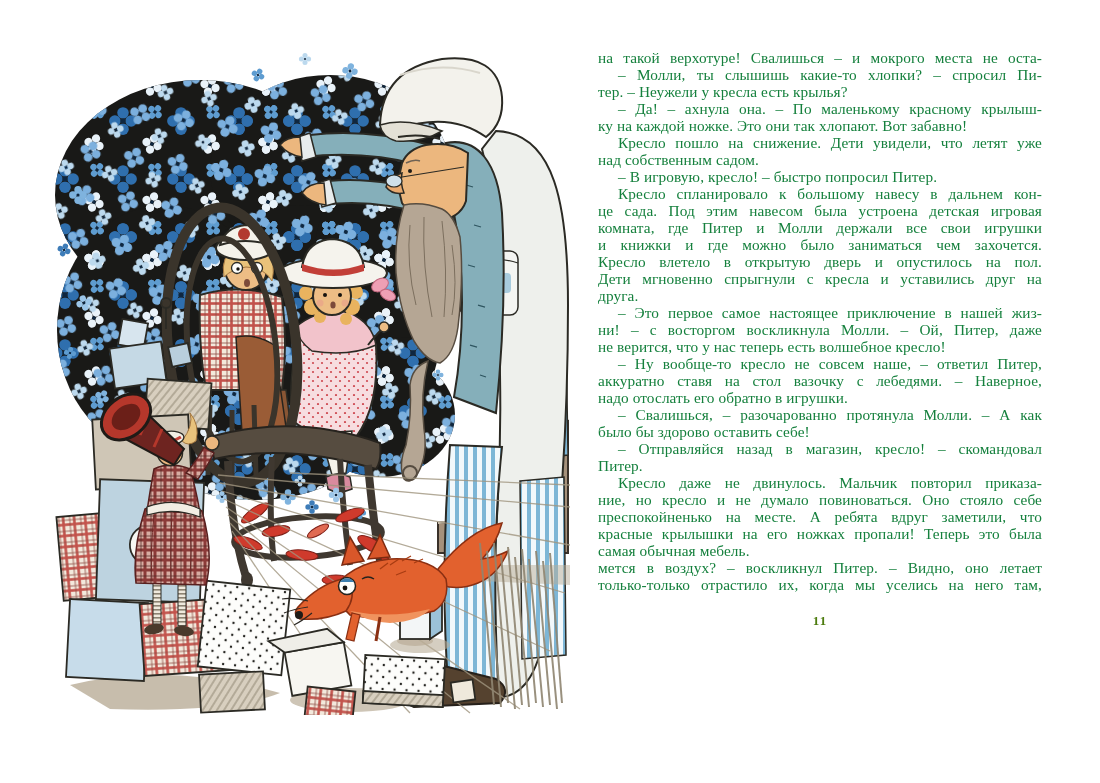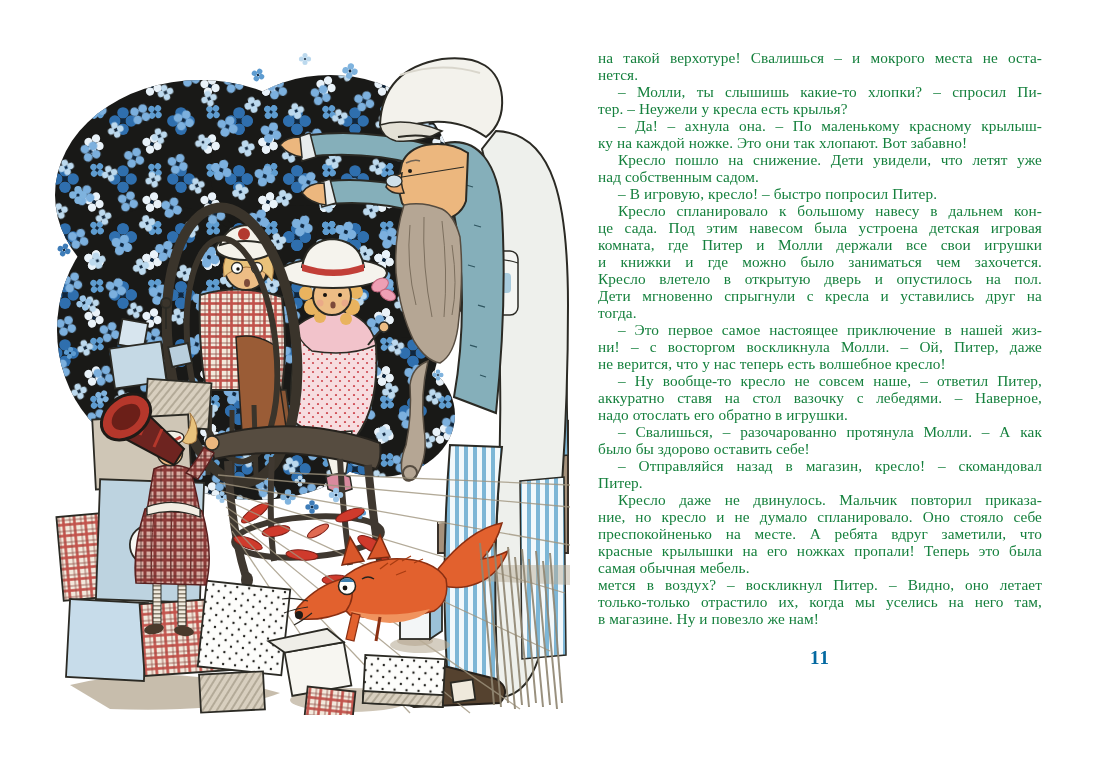--- a/index.html
+++ b/index.html
@@ -9,22 +9,22 @@
   }
   .illustration{position:absolute;left:50px;top:45px;width:520px;height:670px;}
   .textcol{position:absolute;left:598px;top:49px;width:444px;}
   .ln{
     font-size:15.3px;line-height:17px;height:17px;color:#15803d;
     letter-spacing:.1px;white-space:normal;
   }
   .j{text-align:justify;text-align-last:justify;}
   .i{text-indent:20px;}
   .pagenum{
-    margin-top:20px;text-align:center;color:#0369a1;
-    font-size:19px;font-weight:bold;letter-spacing:1px;
+    margin-top:20px;text-align:center;color:#4d7c0f;
+    font-size:13px;font-weight:bold;letter-spacing:1px;
   }
 </style>
 </head>
 <body>
 
 <div class="illustration">
 <svg width="520" height="670" viewBox="0 0 520 670" xmlns="http://www.w3.org/2000/svg">
   <defs>
     <g id="fl">
       <circle cx="0" cy="-6.5" r="4.6"></circle>
@@ -344,47 +344,45 @@
         <path d="M479,514 L493,662"></path>
         <path d="M486,506 L500,660"></path>
     <path d="M493,516 L507,664"></path>
         <path d="M500,508 L512,658"></path>
   </g>
 </svg>
 </div>
 
 <div class="textcol">
   <div class="ln j">на такой верхотуре! Свалишься – и мокрого места не оста-</div>
-  <div class="ln">нется.</div>
   <div class="ln i j">– Молли, ты слышишь какие-то хлопки? – спросил Пи-</div>
   <div class="ln">тер. – Неужели у кресла есть крылья?</div>
   <div class="ln i j">– Да! – ахнула она. – По маленькому красному крылыш-</div>
   <div class="ln">ку на каждой ножке. Это они так хлопают. Вот забавно!</div>
   <div class="ln i j">Кресло пошло на снижение. Дети увидели, что летят уже</div>
   <div class="ln">над собственным садом.</div>
   <div class="ln i">– В игровую, кресло! – быстро попросил Питер.</div>
   <div class="ln i j">Кресло спланировало к большому навесу в дальнем кон-</div>
   <div class="ln j">це сада. Под этим навесом была устроена детская игровая</div>
   <div class="ln j">комната, где Питер и Молли держали все свои игрушки</div>
   <div class="ln j">и книжки и где можно было заниматься чем захочется.</div>
   <div class="ln j">Кресло влетело в открытую дверь и опустилось на пол.</div>
   <div class="ln j">Дети мгновенно спрыгнули с кресла и уставились друг на</div>
-  <div class="ln">тогда.</div>
+  <div class="ln">друга.</div>
   <div class="ln i j">– Это первое самое настоящее приключение в нашей жиз-</div>
   <div class="ln j">ни! – с восторгом воскликнула Молли. – Ой, Питер, даже</div>
   <div class="ln">не верится, что у нас теперь есть волшебное кресло!</div>
   <div class="ln i j">– Ну вообще-то кресло не совсем наше, – ответил Питер,</div>
   <div class="ln j">аккуратно ставя на стол вазочку с лебедями. – Наверное,</div>
   <div class="ln">надо отослать его обратно в игрушки.</div>
   <div class="ln i j">– Свалишься, – разочарованно протянула Молли. – А как</div>
   <div class="ln">было бы здорово оставить себе!</div>
   <div class="ln i j">– Отправляйся назад в магазин, кресло! – скомандовал</div>
   <div class="ln">Питер.</div>
   <div class="ln i j">Кресло даже не двинулось. Мальчик повторил приказа-</div>
-  <div class="ln j">ние, но кресло и не думало спланировало. Оно стояло себе</div>
+  <div class="ln j">ние, но кресло и не думало повиноваться. Оно стояло себе</div>
   <div class="ln j">преспокойненько на месте. А ребята вдруг заметили, что</div>
   <div class="ln j">красные крылышки на его ножках пропали! Теперь это была</div>
   <div class="ln">самая обычная мебель.</div>
   <div class="ln j">мется в воздух? – воскликнул Питер. – Видно, оно летает</div>
   <div class="ln j">только-только отрастило их, когда мы уселись на него там,</div>
-  <div class="ln">в магазине. Ну и повезло же нам!</div>
   <div class="pagenum">11</div>
 </div>
 
 </body></html>

